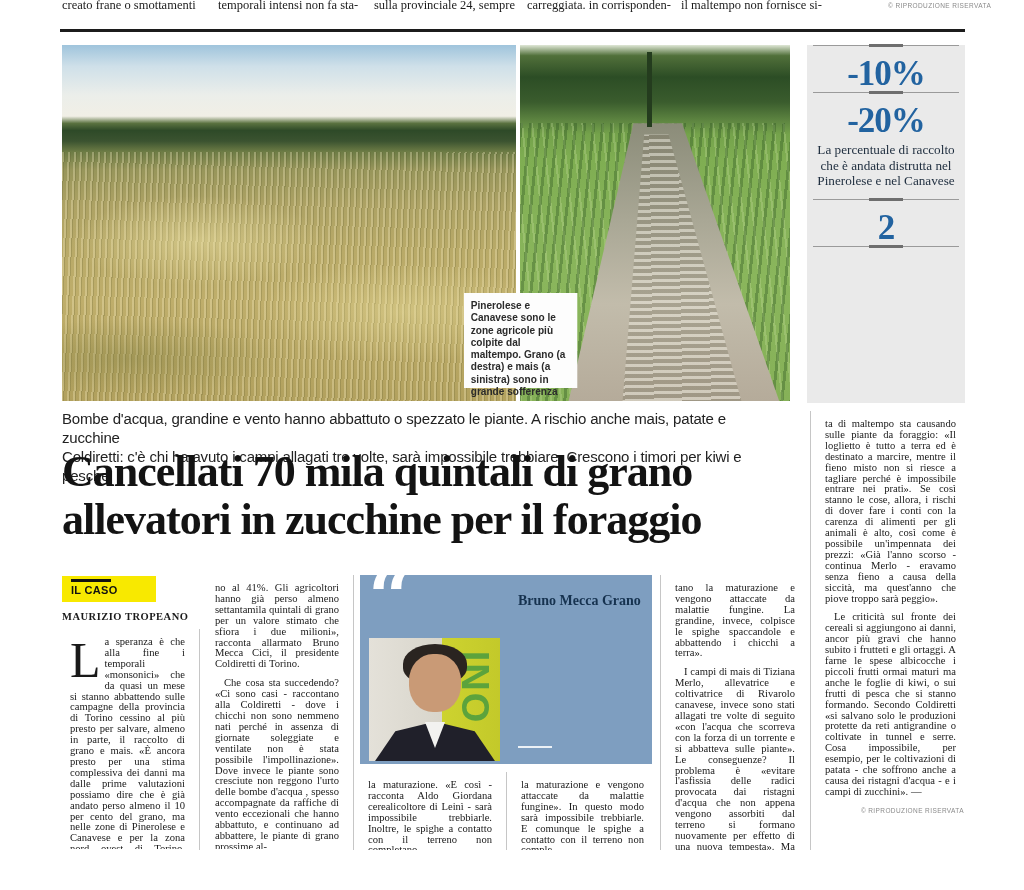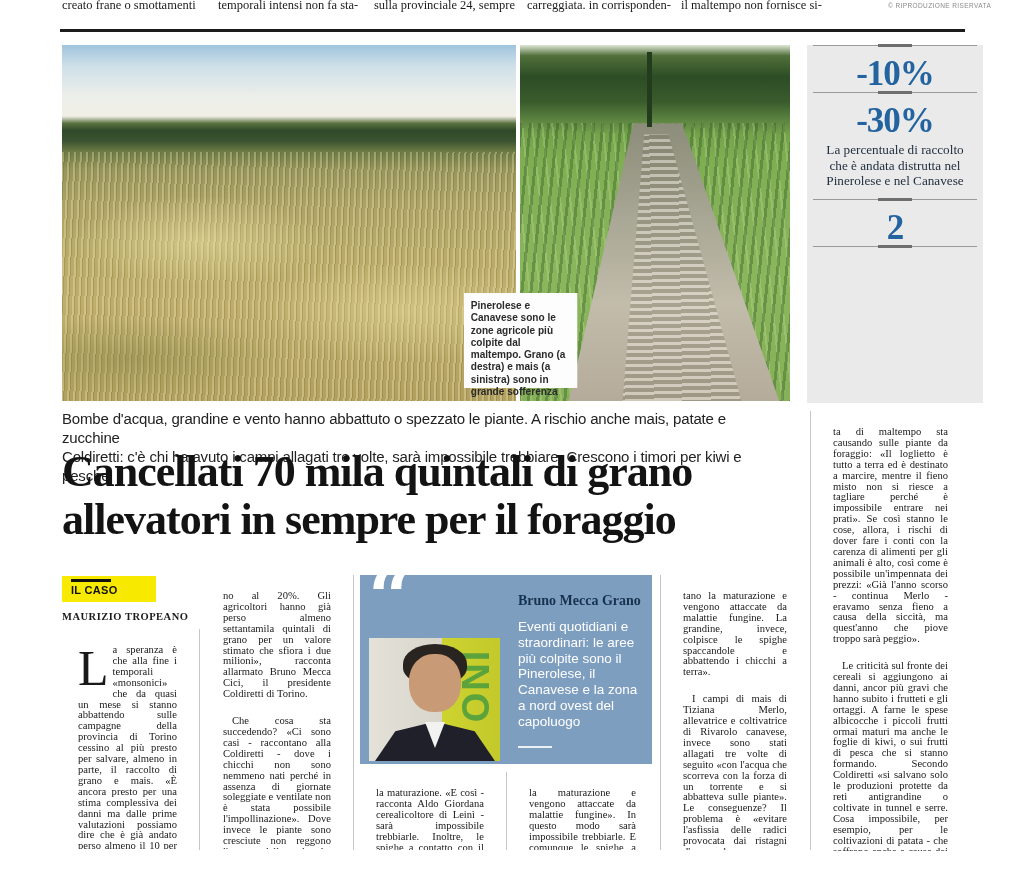--- a/index.html
+++ b/index.html
@@ -37,41 +37,41 @@
   .photo-right .water2{position:absolute;left:0;top:22%;width:100%;height:78%;
     clip-path:polygon(46% 4%,55% 4%,82% 100%,38% 100%);
     background:repeating-linear-gradient(178deg,rgba(235,232,220,.5) 0 3px,rgba(120,115,95,.35) 3px 7px);}
   .photo-right .trunk{position:absolute;left:47%;top:2%;width:5px;height:21%;background:#243c1e;}
   
   .caption{position:absolute;left:464px;top:293px;width:118px;height:95px;background:#fdfdfd;
     padding:6px 7px;box-sizing:border-box;font-family:"Liberation Sans",sans-serif;
     font-size:10.5px;line-height:12.3px;font-weight:bold;color:#2b2b2b;
     transform:scaleX(.96);transform-origin:left top;}
   
-  .stats{position:absolute;left:807px;top:45px;width:176px;height:358px;background:#eaeaea;
+  .stats{position:absolute;left:807px;top:45px;width:158px;height:358px;background:#eaeaea;
     box-sizing:border-box;}
   .stat{position:relative;text-align:center;padding-top:10px;}
   .stat-sep{position:relative;height:1px;background:#9a9a9a;margin:0 6px;}
   .stat-sep::after{content:"";position:absolute;left:50%;top:-1px;width:34px;height:3px;
     background:#6e6e6e;transform:translateX(-50%);}
   .stat-val{font-size:35px;font-weight:bold;color:#2263a0;letter-spacing:-1px;
     font-family:"Liberation Serif",serif;line-height:36px;}
   .stat-label{font-size:13.2px;line-height:15.6px;color:#1d2c3d;padding:3px 10px 10px;
     font-family:"Liberation Serif",serif;}
   
   .standfirst{position:absolute;left:62px;top:409px;width:740px;
     font-family:"Liberation Sans",sans-serif;font-size:15.5px;line-height:19px;color:#222;
     letter-spacing:-.2px;transform:scaleX(.97);transform-origin:left top;}
   .headline{position:absolute;left:62px;top:448px;width:740px;margin:0;
     font-family:"Liberation Serif",serif;font-weight:bold;font-size:44px;line-height:48px;
     letter-spacing:-1px;color:#131313;}
   
   .col{position:absolute;font-size:10.6px;line-height:10.9px;text-align:justify;
     overflow:hidden;color:#191919;}
-  .col p{margin:16px;}
+  .col p{margin:8px;}
   .col p+p{text-indent:9px;margin-top:1px;}
   .col1{left:62px;top:629px;width:131px;height:220px;}
   .col2{left:207px;top:575px;width:140px;height:274px;}
   .col3{left:360px;top:772px;width:140px;height:78px;}
   .col4{left:513px;top:772px;width:139px;height:78px;}
   .col5{left:667px;top:575px;width:136px;height:275px;}
   .col6{left:817px;top:411px;width:147px;height:440px;}
   .dropcap{float:left;font-size:50px;line-height:42px;padding:2px 4px 0 0;font-weight:normal;
     font-family:"Liberation Serif",serif;}
   .endcopy{display:block;text-align:right;font-size:6.5px;color:#8a8a8a;letter-spacing:.4px;
@@ -136,64 +136,63 @@
   </div>
   <div class="caption">Pinerolese e Canavese sono le zone agricole più colpite dal maltempo. Grano (a destra) e mais (a sinistra) sono in grande sofferenza</div>
 
   <div class="stats">
     <div class="stat-sep"></div>
     <div class="stat">
       <div class="stat-val">-10%</div>
     </div>
     <div class="stat-sep"></div>
     <div class="stat">
-      <div class="stat-val">-30%</div>
+      <div class="stat-val">-20%</div>
       <div class="stat-label">La percentuale di raccolto che è andata distrutta nel Pinerolese e nel Canavese</div>
     </div>
     <div class="stat-sep"></div>
     <div class="stat">
       <div class="stat-val">2</div>
     </div>
     <div class="stat-sep"></div>
   </div>
 
   <div class="standfirst">
     <div>Bombe d'acqua, grandine e vento hanno abbattuto o spezzato le piante. A rischio anche mais, patate e zucchine</div>
     <div>Coldiretti: c'è chi ha avuto i campi allagati tre volte, sarà impossibile trebbiare. Crescono i timori per kiwi e pesche</div>
   </div>
   <h1 class="headline">
     <div>Cancellati 70 mila quintali di grano</div>
-    <div>allevatori in sempre per il foraggio</div>
+    <div>allevatori in zucchine per il foraggio</div>
   </h1>
 
   <div class="kicker">
     <div class="kicker-bar"></div>
     <div class="kicker-label">IL CASO</div>
   </div>
   <div class="byline">MAURIZIO TROPEANO</div>
 
   <div class="col col1">
     <p><span class="dropcap">L</span><span>a speranza è che alla fine i temporali «monsonici» che da quasi un mese si stanno abbattendo sulle campagne della provincia di Torino cessino al più presto per salvare, almeno in parte, il raccolto di grano e mais. «È ancora presto per una stima complessiva dei danni ma dalle prime valutazioni possiamo dire che è già andato perso almeno il 10 per cento del grano, ma nelle zone di Pinerolese e Canavese e per la zona nord ovest di Torino, siamo alme-</span></p>
   </div>
   <div class="col col2">
-    <p>no al 20%. Gli agricoltori hanno già perso almeno settantamila quintali di grano per un valore stimato che sfiora i due milioni», racconta allarmato Bruno Mecca Cici, il presidente Coldiretti di Torino.</p>
+    <p>no al 41%. Gli agricoltori hanno già perso almeno settantamila quintali di grano per un valore stimato che sfiora i due milioni», racconta allarmato Bruno Mecca Cici, il presidente Coldiretti di Torino.</p>
     <p>Che cosa sta succedendo? «Ci sono casi - raccontano alla Coldiretti - dove i chicchi non sono nemmeno nati perché in assenza di giornate soleggiate e ventilate non è stata possibile l'impollinazione». Dove invece le piante sono cresciute non reggono l'urto delle bombe d'acqua , spesso accompagnate da raffiche di vento eccezionali che hanno abbattuto, e continuano ad abbattere, le piante di grano prossime al-</p>
   </div>
 
   <div class="quotebox">
     <div class="qglyph">“</div>
     <div class="mugshot">
       <div class="mug-sign-text">INO</div>
       <div class="mug-hair"></div>
       <div class="mug-face"></div>
       <div class="mug-suit"></div>
       <div class="mug-shirt"></div>
     </div>
     <div class="qname">Bruno Mecca Grano</div>
-    <div class="qtext">Eventi quotidiani e straordinari: le aree più colpite sono il Pinerolese, il Canavese e la zona a nord ovest del capoluogo</div>
     <div class="qline"></div>
   </div>
 
   <div class="col col3">
     <p>la maturazione. «E così - racconta Aldo Giordana cerealicoltore di Leinì - sarà impossibile trebbiarle. Inoltre, le spighe a contatto con il terreno non completano</p>
   </div>
   <div class="col col4">
     <p>la maturazione e vengono attaccate da malattie fungine». In questo modo sarà impossibile trebbiarle. E comunque le spighe a contatto con il terreno non comple-</p>
   </div>
   <div class="col col5">

